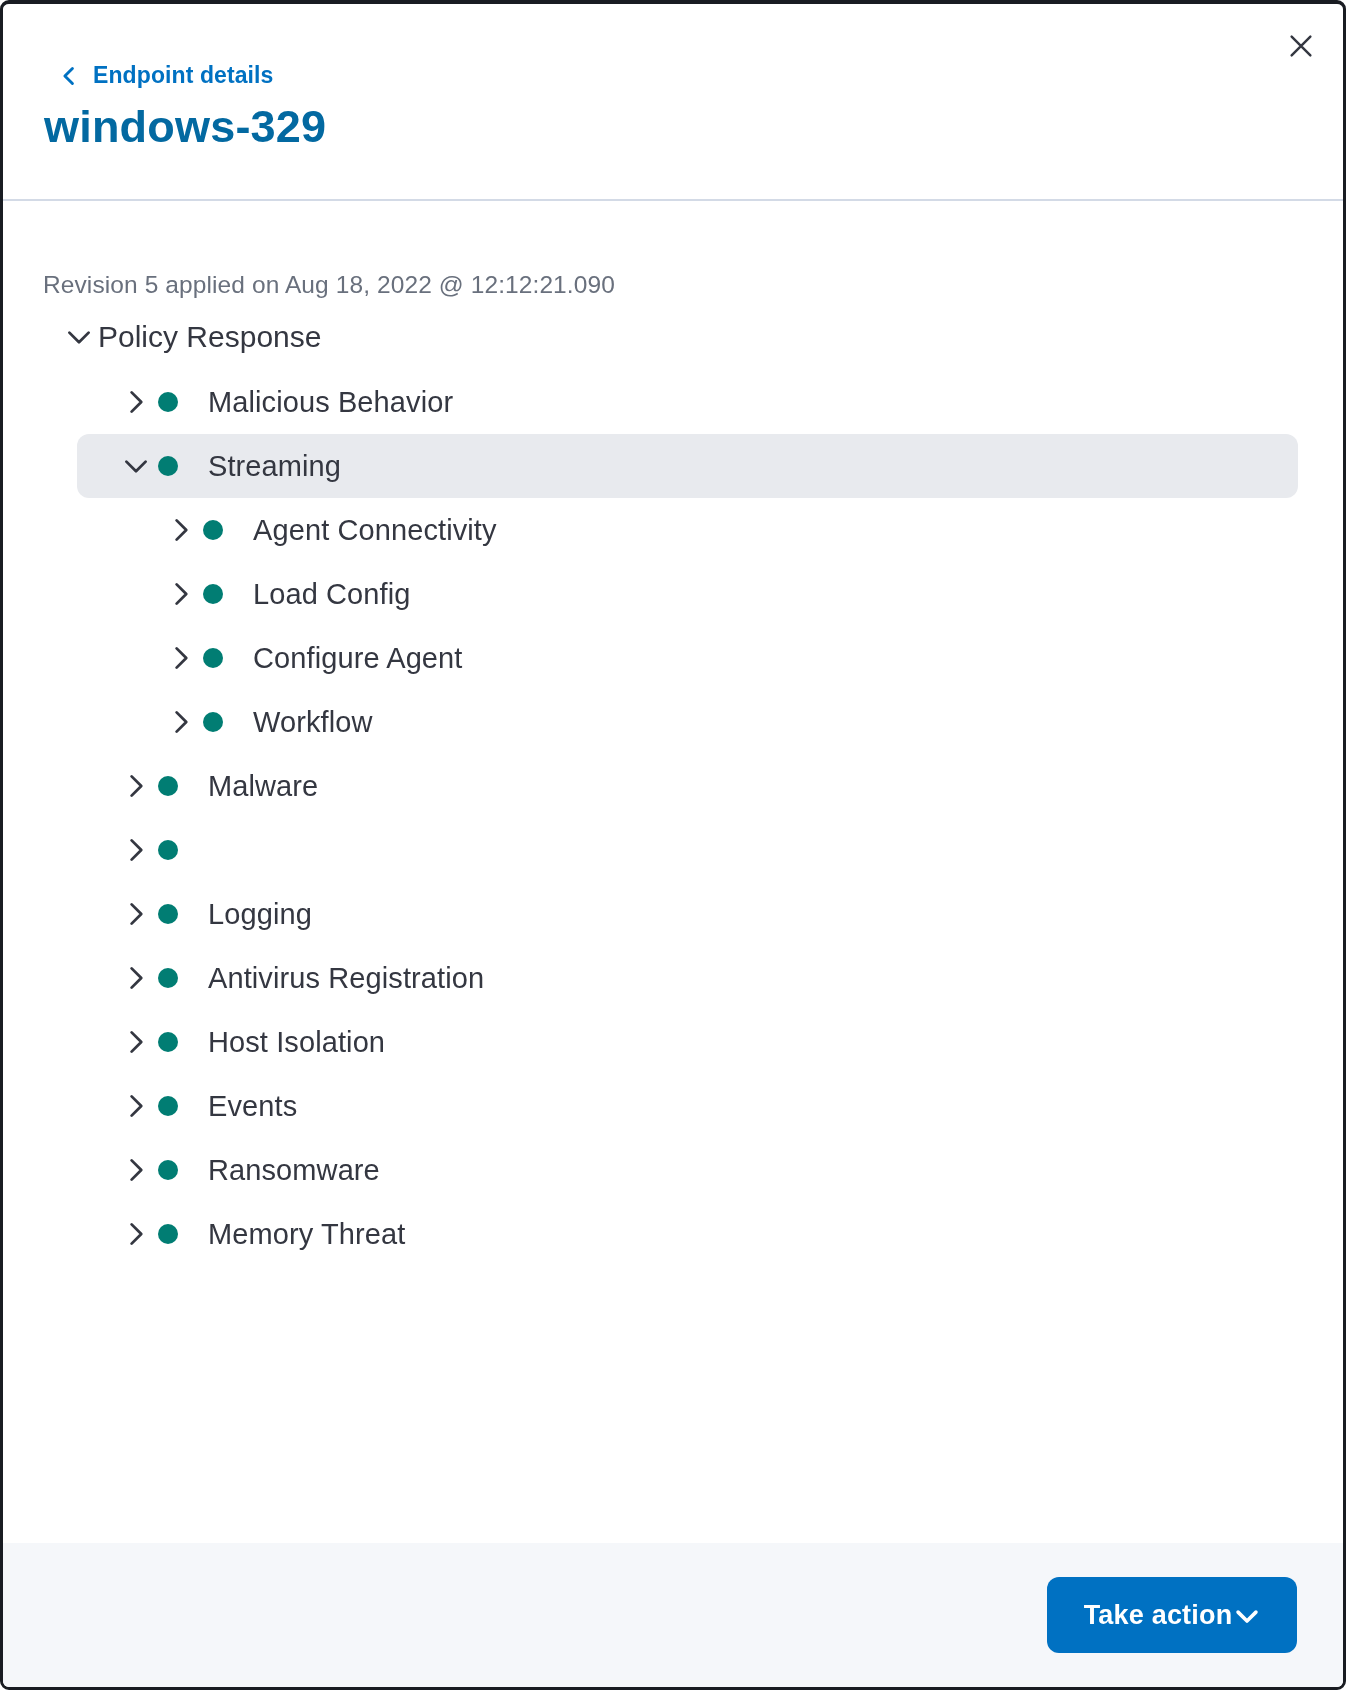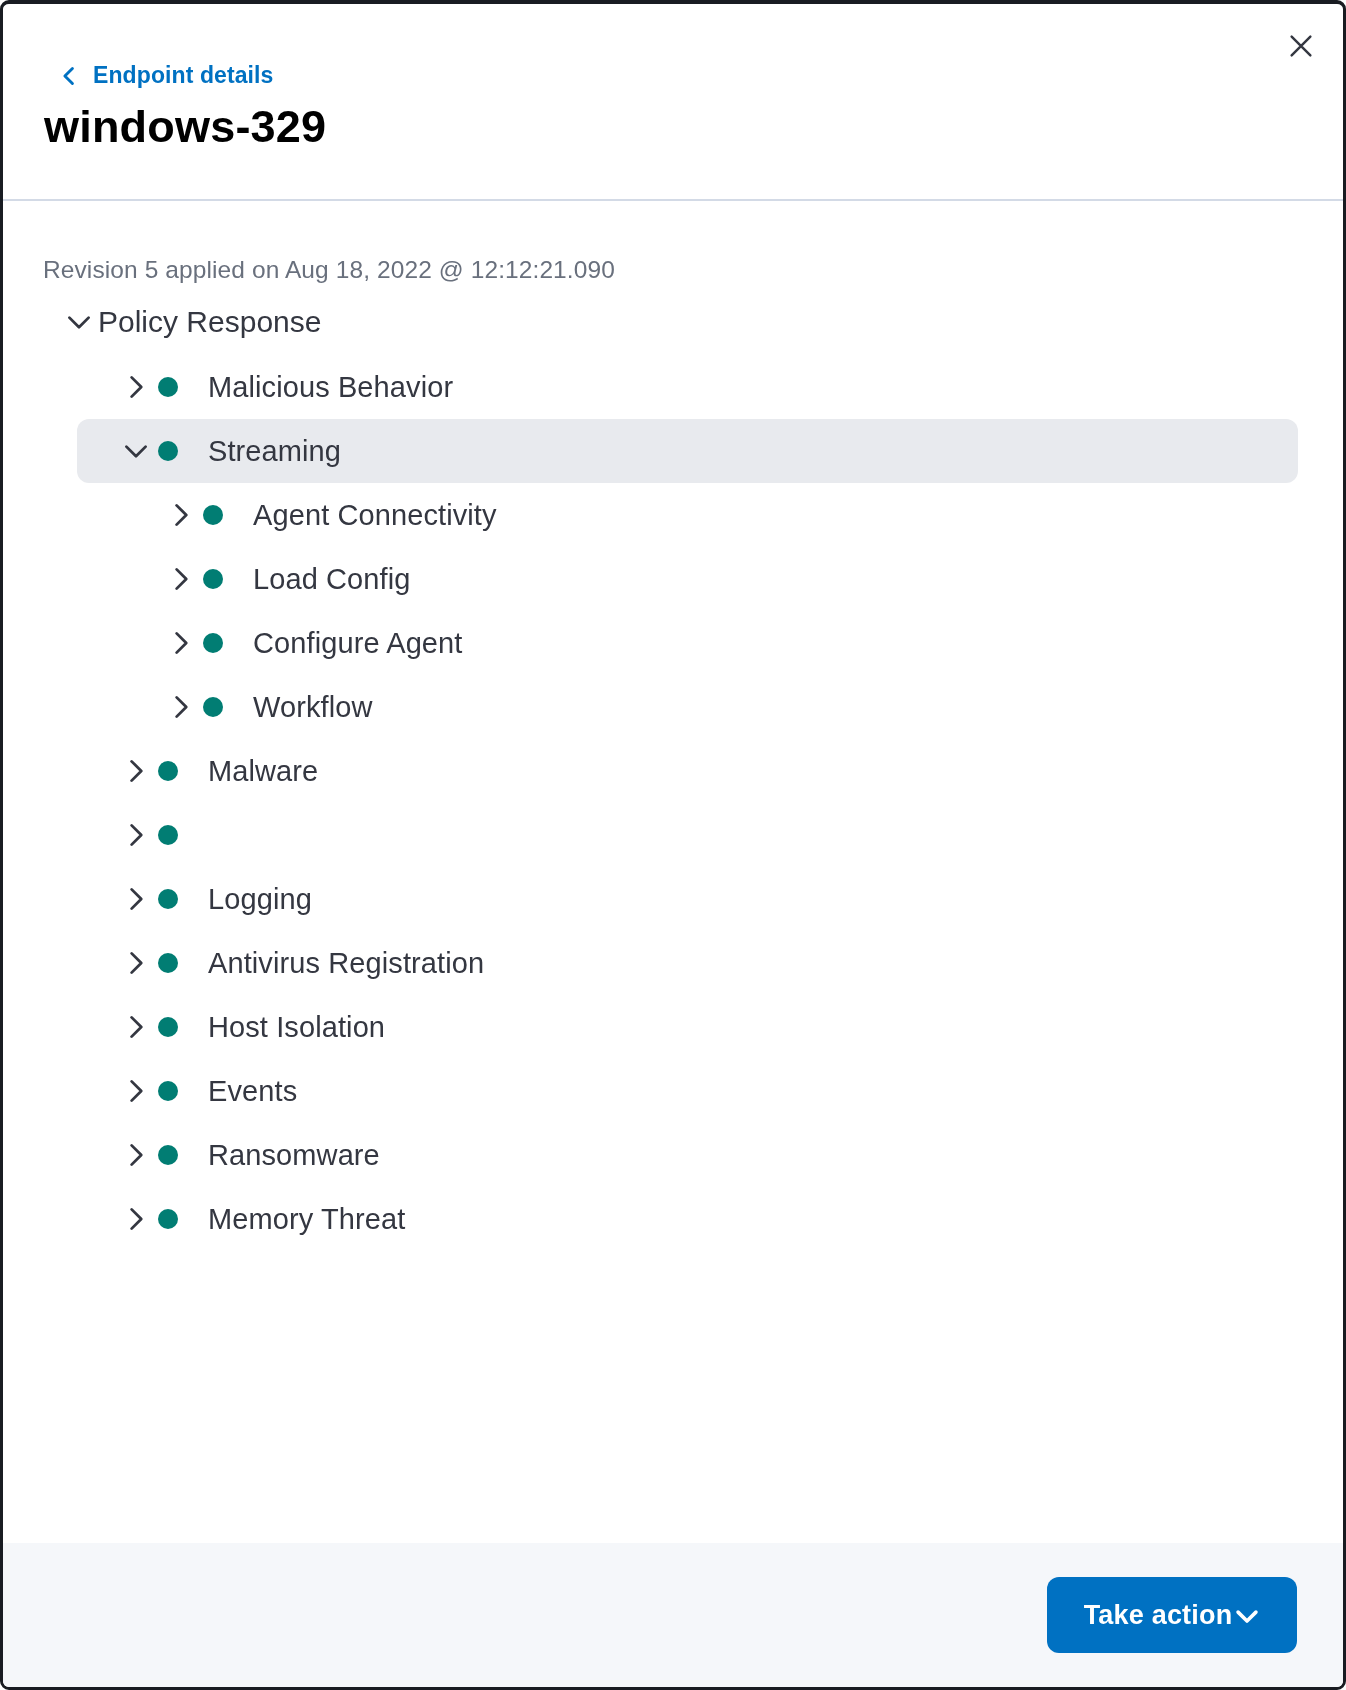--- a/index.html
+++ b/index.html
@@ -63,28 +63,28 @@
     font-weight: 700;
     letter-spacing: 0.1px;
   }
   .back-link svg { width: 22px; height: 22px; flex: 0 0 auto; }
 
   .page-title {
     margin-top: 10px;
     font-size: 45px;
     font-weight: 700;
     letter-spacing: 0.2px;
-    color: #000000;
+    color: #0369a1;
     line-height: 1.15;
   }
 
   
   .flyout-body {
     flex: 1 1 auto;
-    padding: 55px 45px 0 40px;
+    padding: 70px 45px 0 40px;
     overflow: hidden;
   }
   .revision-text {
     font-size: 24.5px;
     color: #69707D;
     letter-spacing: 0.1px;
   }
 
   .tree { margin-top: 14px; }
 

